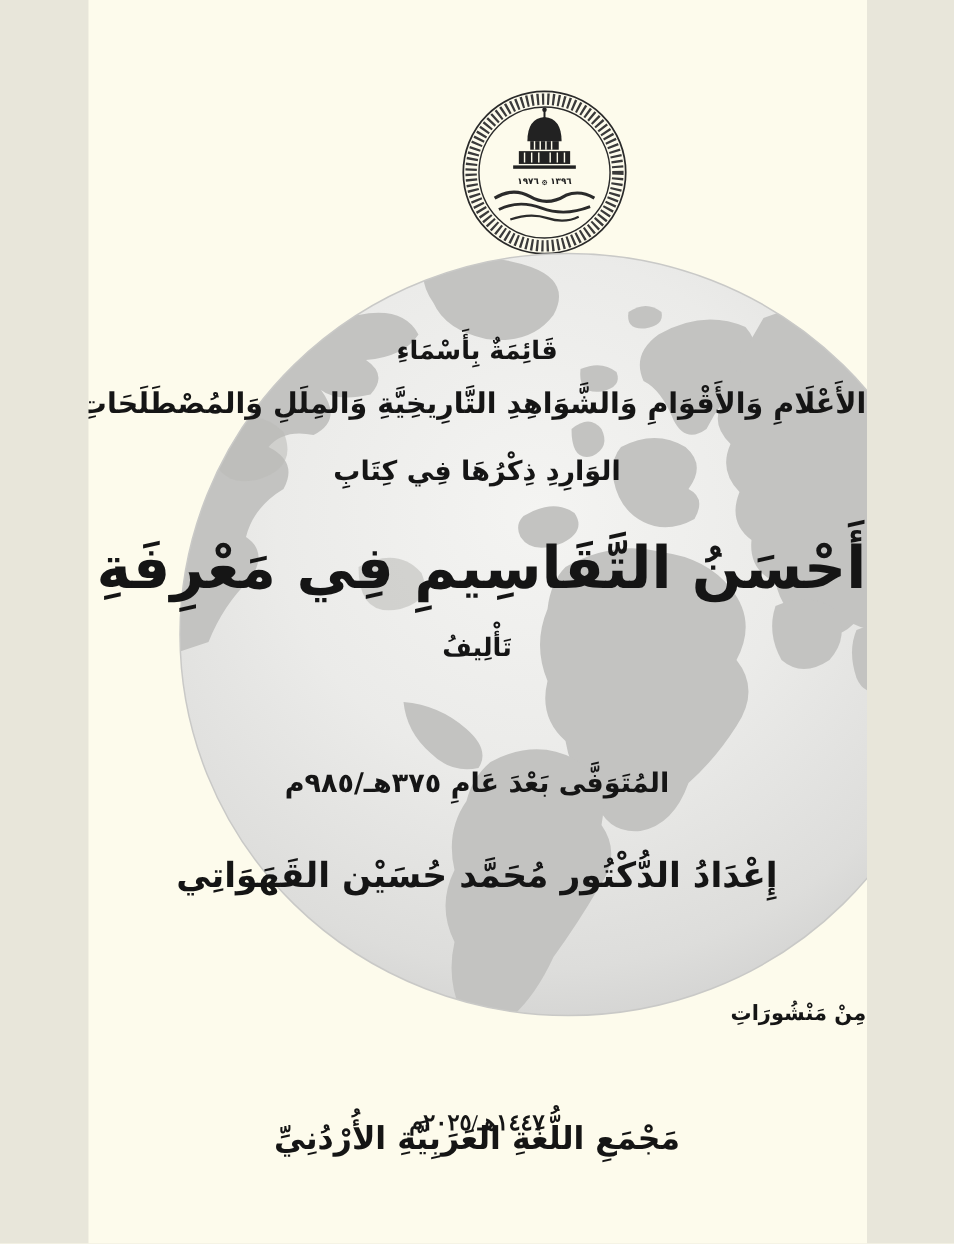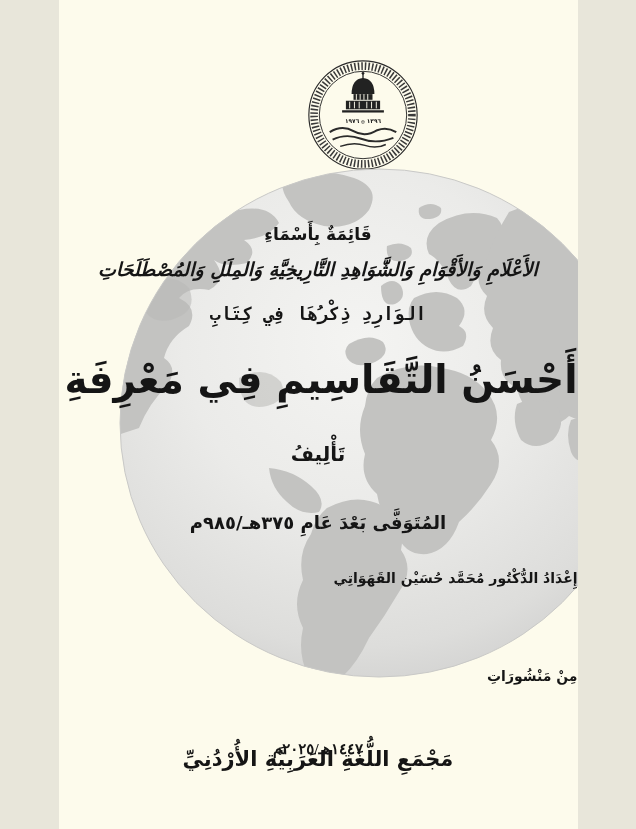--- a/index.html
+++ b/index.html
@@ -38,27 +38,27 @@
     left: 0;
     right: 0;
     text-align: center;
     direction: rtl;
     white-space: nowrap;
     font-weight: bold;
     color: #151515;
     line-height: 1.25;
   }
   .t-list1   { top: 224px; font-size: 17px; }
-  .t-list2   { top: 258px; font-size: 19px; font-style: italic; }
-  .t-list3   { top: 304px; font-size: 18px; font-family: Liberation Mono, monospace; }
+  .t-list2   { top: 258px; font-size: 19px; }
+  .t-list3   { top: 304px; font-size: 18px; }
   .t-title   { top: 356px; font-size: 39px; letter-spacing: -1px; }
-  .t-byline  { top: 442px; font-size: 20px; }
+  .t-byline  { top: 422px; font-size: 17px; }
   .t-author  { top: 478px; font-size: 23px; }
   .t-death   { top: 512px; font-size: 18px; }
-  .t-editor  { top: 570px; font-size: 14px; text-align: right; }
+  .t-editor  { top: 570px; font-size: 23px; }
   .t-pub1    { top: 668px; font-size: 14px; text-align: right; }
   .t-pub2    { top: 714px; font-size: 21px; margin-top: 32px; }
   .t-pub3    { top: 740px; font-size: 15px; letter-spacing: 1px; font-family: Liberation Serif, serif; }
 </style>
 </head>
 <body>
 
 <div class="page">
 
   <div class="seal">

